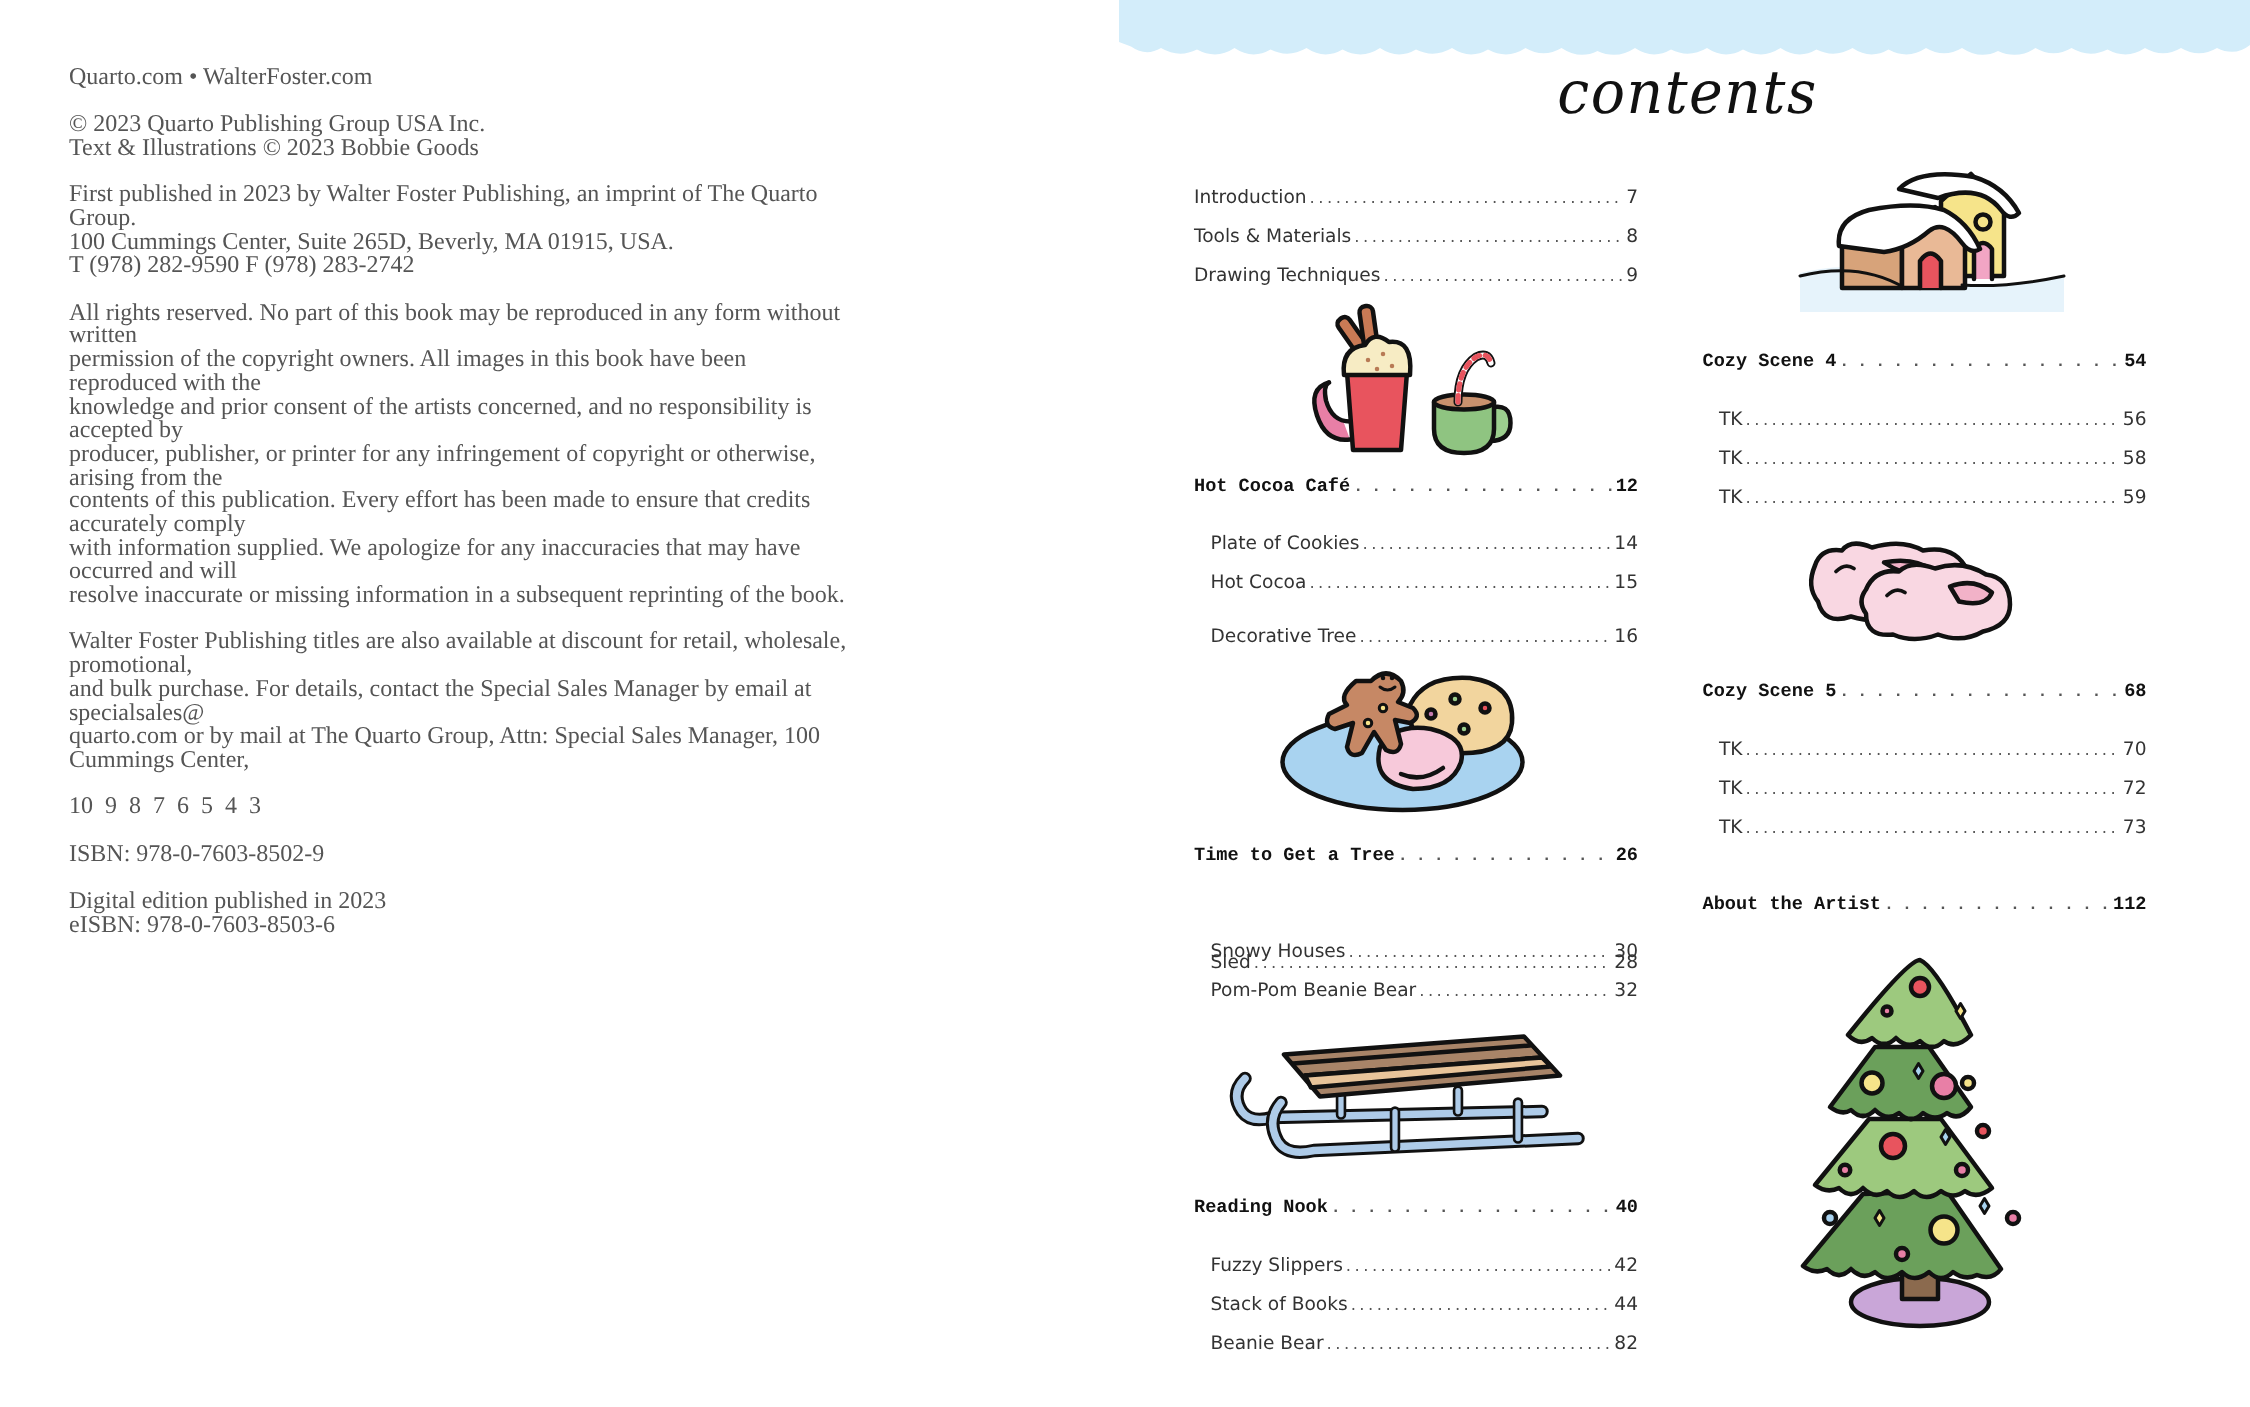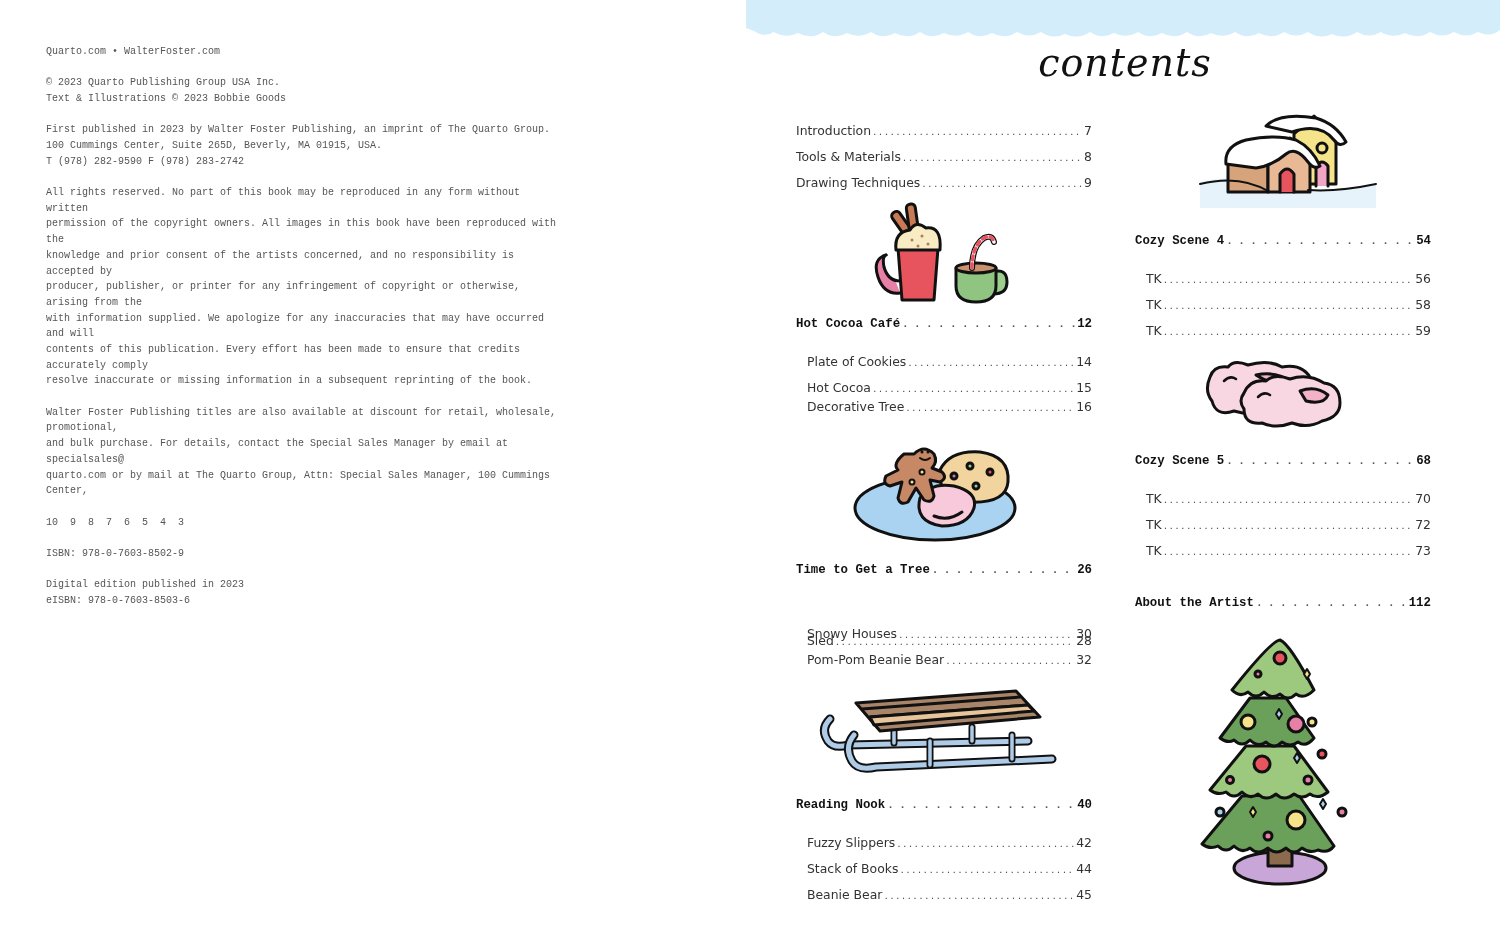--- a/index.html
+++ b/index.html
@@ -3,21 +3,21 @@
 <meta charset="utf-8">
 <style>
   html, body { margin:0; padding:0; }
   body {
     width:1500px; height:938px; background:#ffffff; position:relative; overflow:hidden;
     font-family:"Liberation Sans", sans-serif; color:#222;
   }
   
   .copyright {
     position:absolute; left:46px; top:44px; width:520px;
-    font-family:Liberation Mono, monospace; font-size:10px; line-height:15.7px; color:#555;
+    font-family:Liberation Serif, serif; font-size:16px; line-height:15.7px; color:#555;
   }
   .copyright p { margin:0 0 15.6px 0; }
 
   
   .banner { position:absolute; left:746px; top:0; width:754px; height:40px; }
   .contents-title {
     position:absolute; left:1000px; top:40px; width:250px; text-align:center;
     font-family:"DejaVu Serif", serif; font-style:italic; font-size:38px; color:#111; letter-spacing:1px;
     transform: scaleY(1.05);
   }
@@ -57,22 +57,22 @@
   <p>
     <span style="display:block">First published in 2023 by Walter Foster Publishing, an imprint of The Quarto Group.</span>
     <span style="display:block">100 Cummings Center, Suite 265D, Beverly, MA 01915, USA.</span>
     <span style="display:block">T (978) 282-9590 F (978) 283-2742</span>
   </p>
   <p>
     <span style="display:block">All rights reserved. No part of this book may be reproduced in any form without written</span>
     <span style="display:block">permission of the copyright owners. All images in this book have been reproduced with the</span>
     <span style="display:block">knowledge and prior consent of the artists concerned, and no responsibility is accepted by</span>
     <span style="display:block">producer, publisher, or printer for any infringement of copyright or otherwise, arising from the</span>
+    <span style="display:block">contents of this publication. Every effort has been made to ensure that credits accurately comply</span>
     <span style="display:block">with information supplied. We apologize for any inaccuracies that may have occurred and will</span>
-    <span style="display:block">contents of this publication. Every effort has been made to ensure that credits accurately comply</span>
     <span style="display:block">resolve inaccurate or missing information in a subsequent reprinting of the book.</span>
   </p>
   <p>
     <span style="display:block">Walter Foster Publishing titles are also available at discount for retail, wholesale, promotional,</span>
     <span style="display:block">and bulk purchase. For details, contact the Special Sales Manager by email at specialsales@</span>
     <span style="display:block">quarto.com or by mail at The Quarto Group, Attn: Special Sales Manager, 100 Cummings Center,</span>
   </p>
   <p style="white-space:pre">10  9  8  7  6  5  4  3</p>
   <p>ISBN: 978-0-7603-8502-9</p>
   <p>
@@ -117,21 +117,21 @@
   <div class="toc-entry sub" style="top:343px">
     <span class="label">Plate of Cookies</span>
     <span class="dots"></span>
     <span class="page">14</span>
   </div>
   <div class="toc-entry sub" style="top:369px">
     <span class="label">Hot Cocoa</span>
     <span class="dots"></span>
     <span class="page">15</span>
   </div>
-  <div class="toc-entry sub" style="top:388px">
+  <div class="toc-entry sub" style="top:405px">
     <span class="label">Decorative Tree</span>
     <span class="dots"></span>
     <span class="page">16</span>
   </div>
 
   <div class="toc-entry chapter" style="top:563px">
     <span class="label">Time to Get a Tree</span>
     <span class="dots"></span>
     <span class="page">26</span>
   </div>
@@ -162,21 +162,21 @@
     <span class="page">42</span>
   </div>
   <div class="toc-entry sub" style="top:850px">
     <span class="label">Stack of Books</span>
     <span class="dots"></span>
     <span class="page">44</span>
   </div>
   <div class="toc-entry sub" style="top:876px">
     <span class="label">Beanie Bear</span>
     <span class="dots"></span>
-    <span class="page">45</span>
+    <span class="page">82</span>
   </div>
 </div>
 
 <div class="toc-col right">
   <div class="toc-entry chapter" style="top:234px">
     <span class="label">Cozy Scene 4</span>
     <span class="dots"></span>
     <span class="page">54</span>
   </div>
   <div class="toc-entry sub" style="top:260px">

